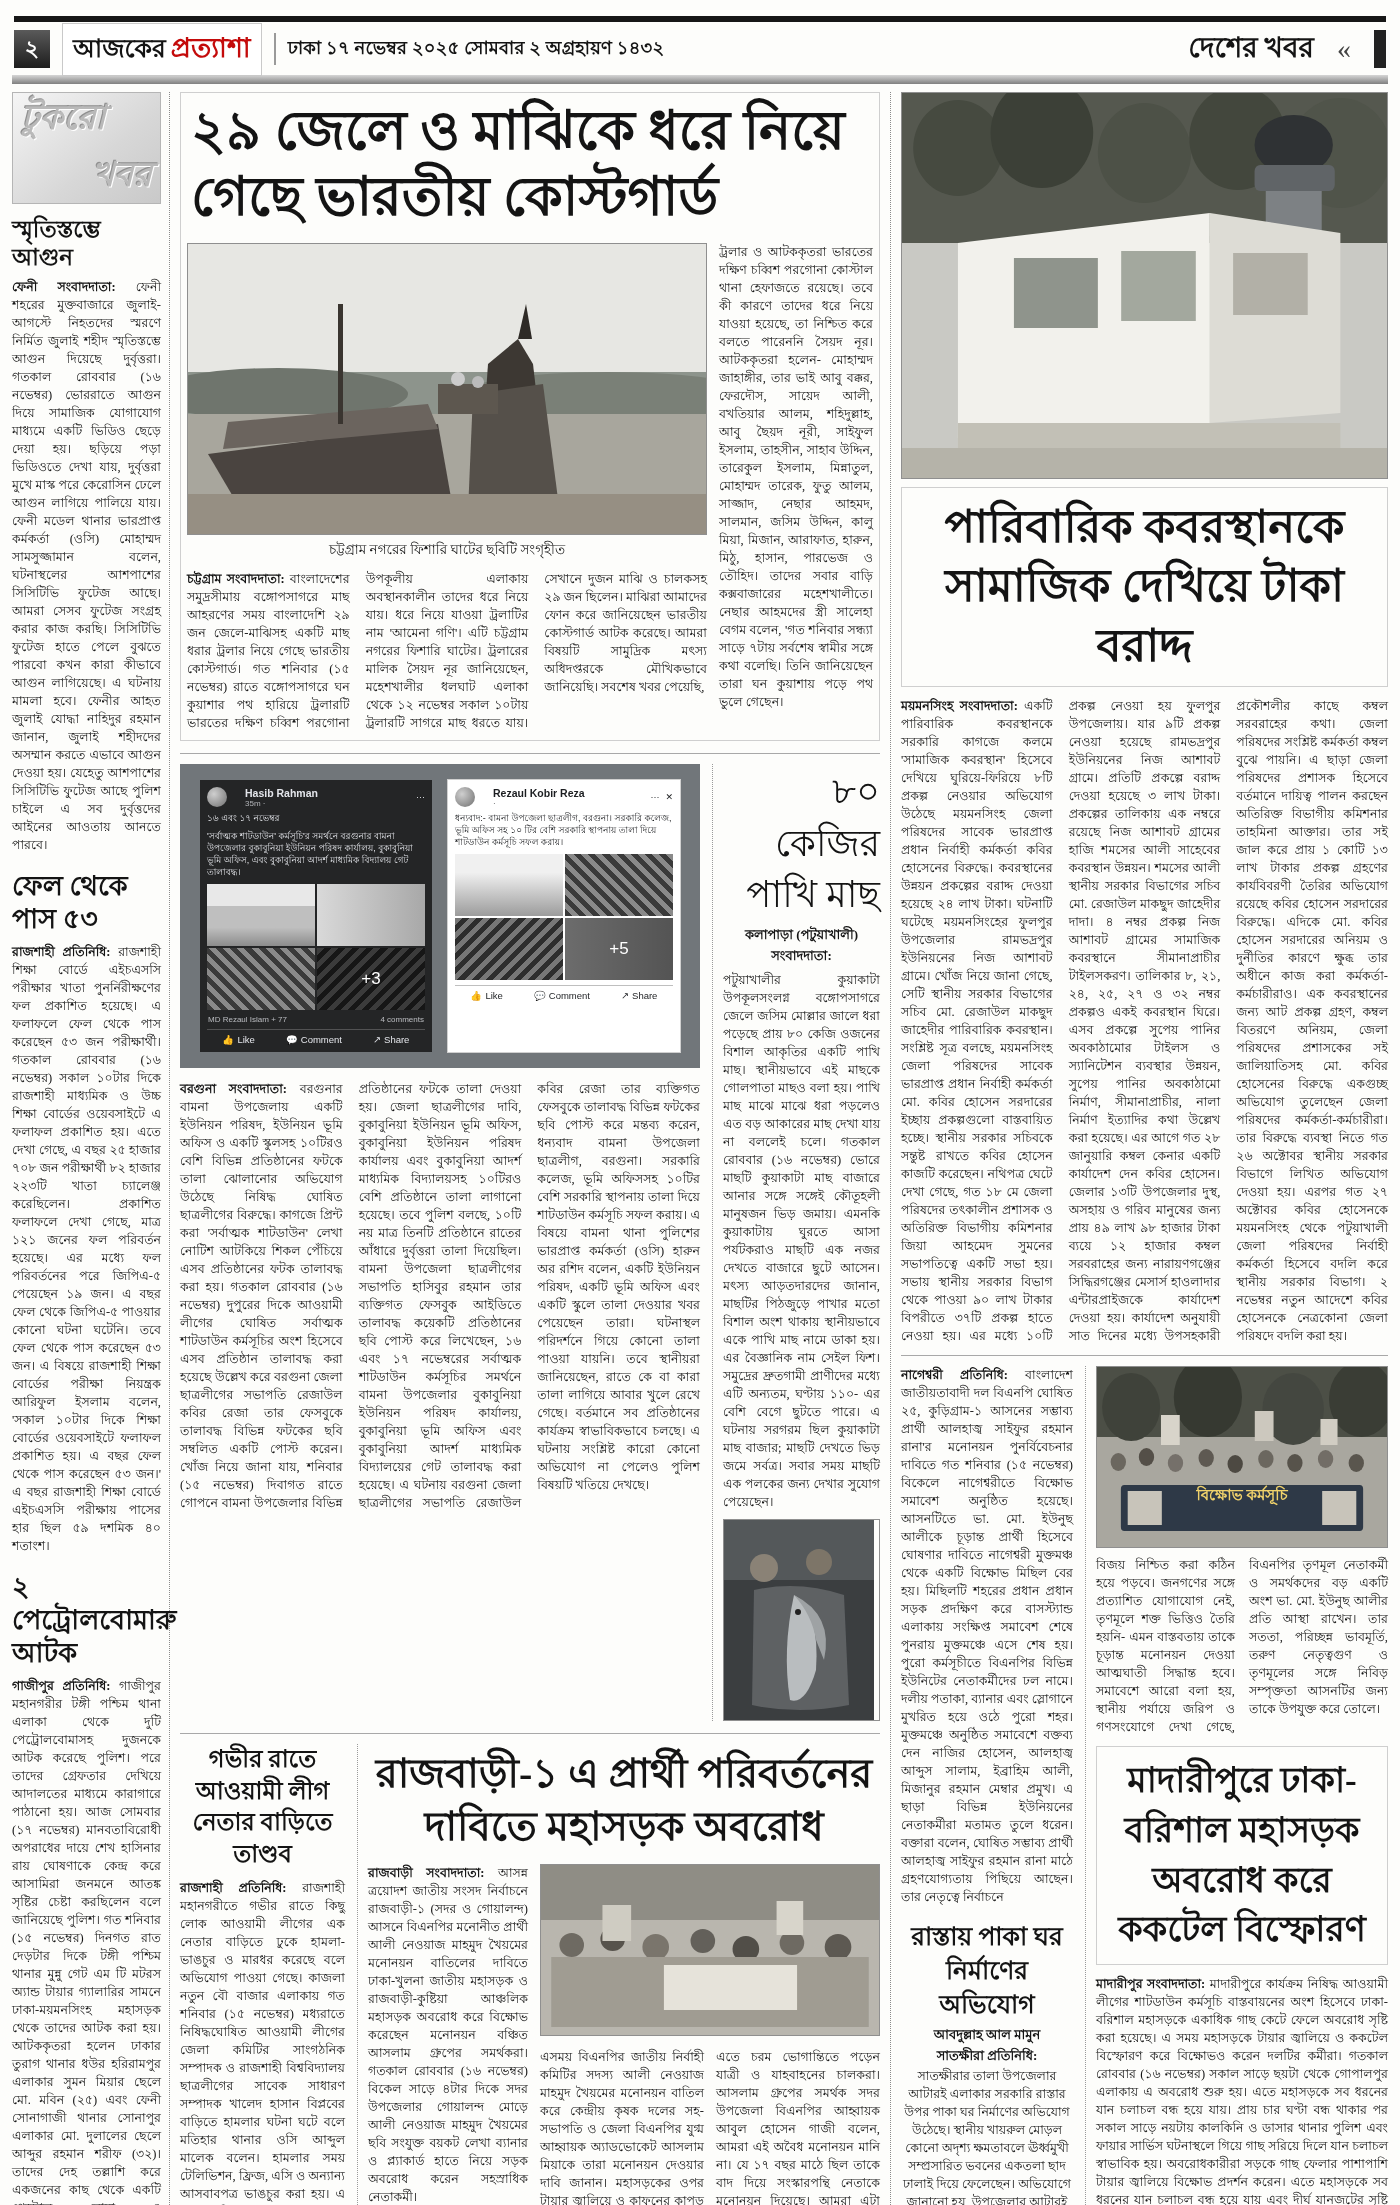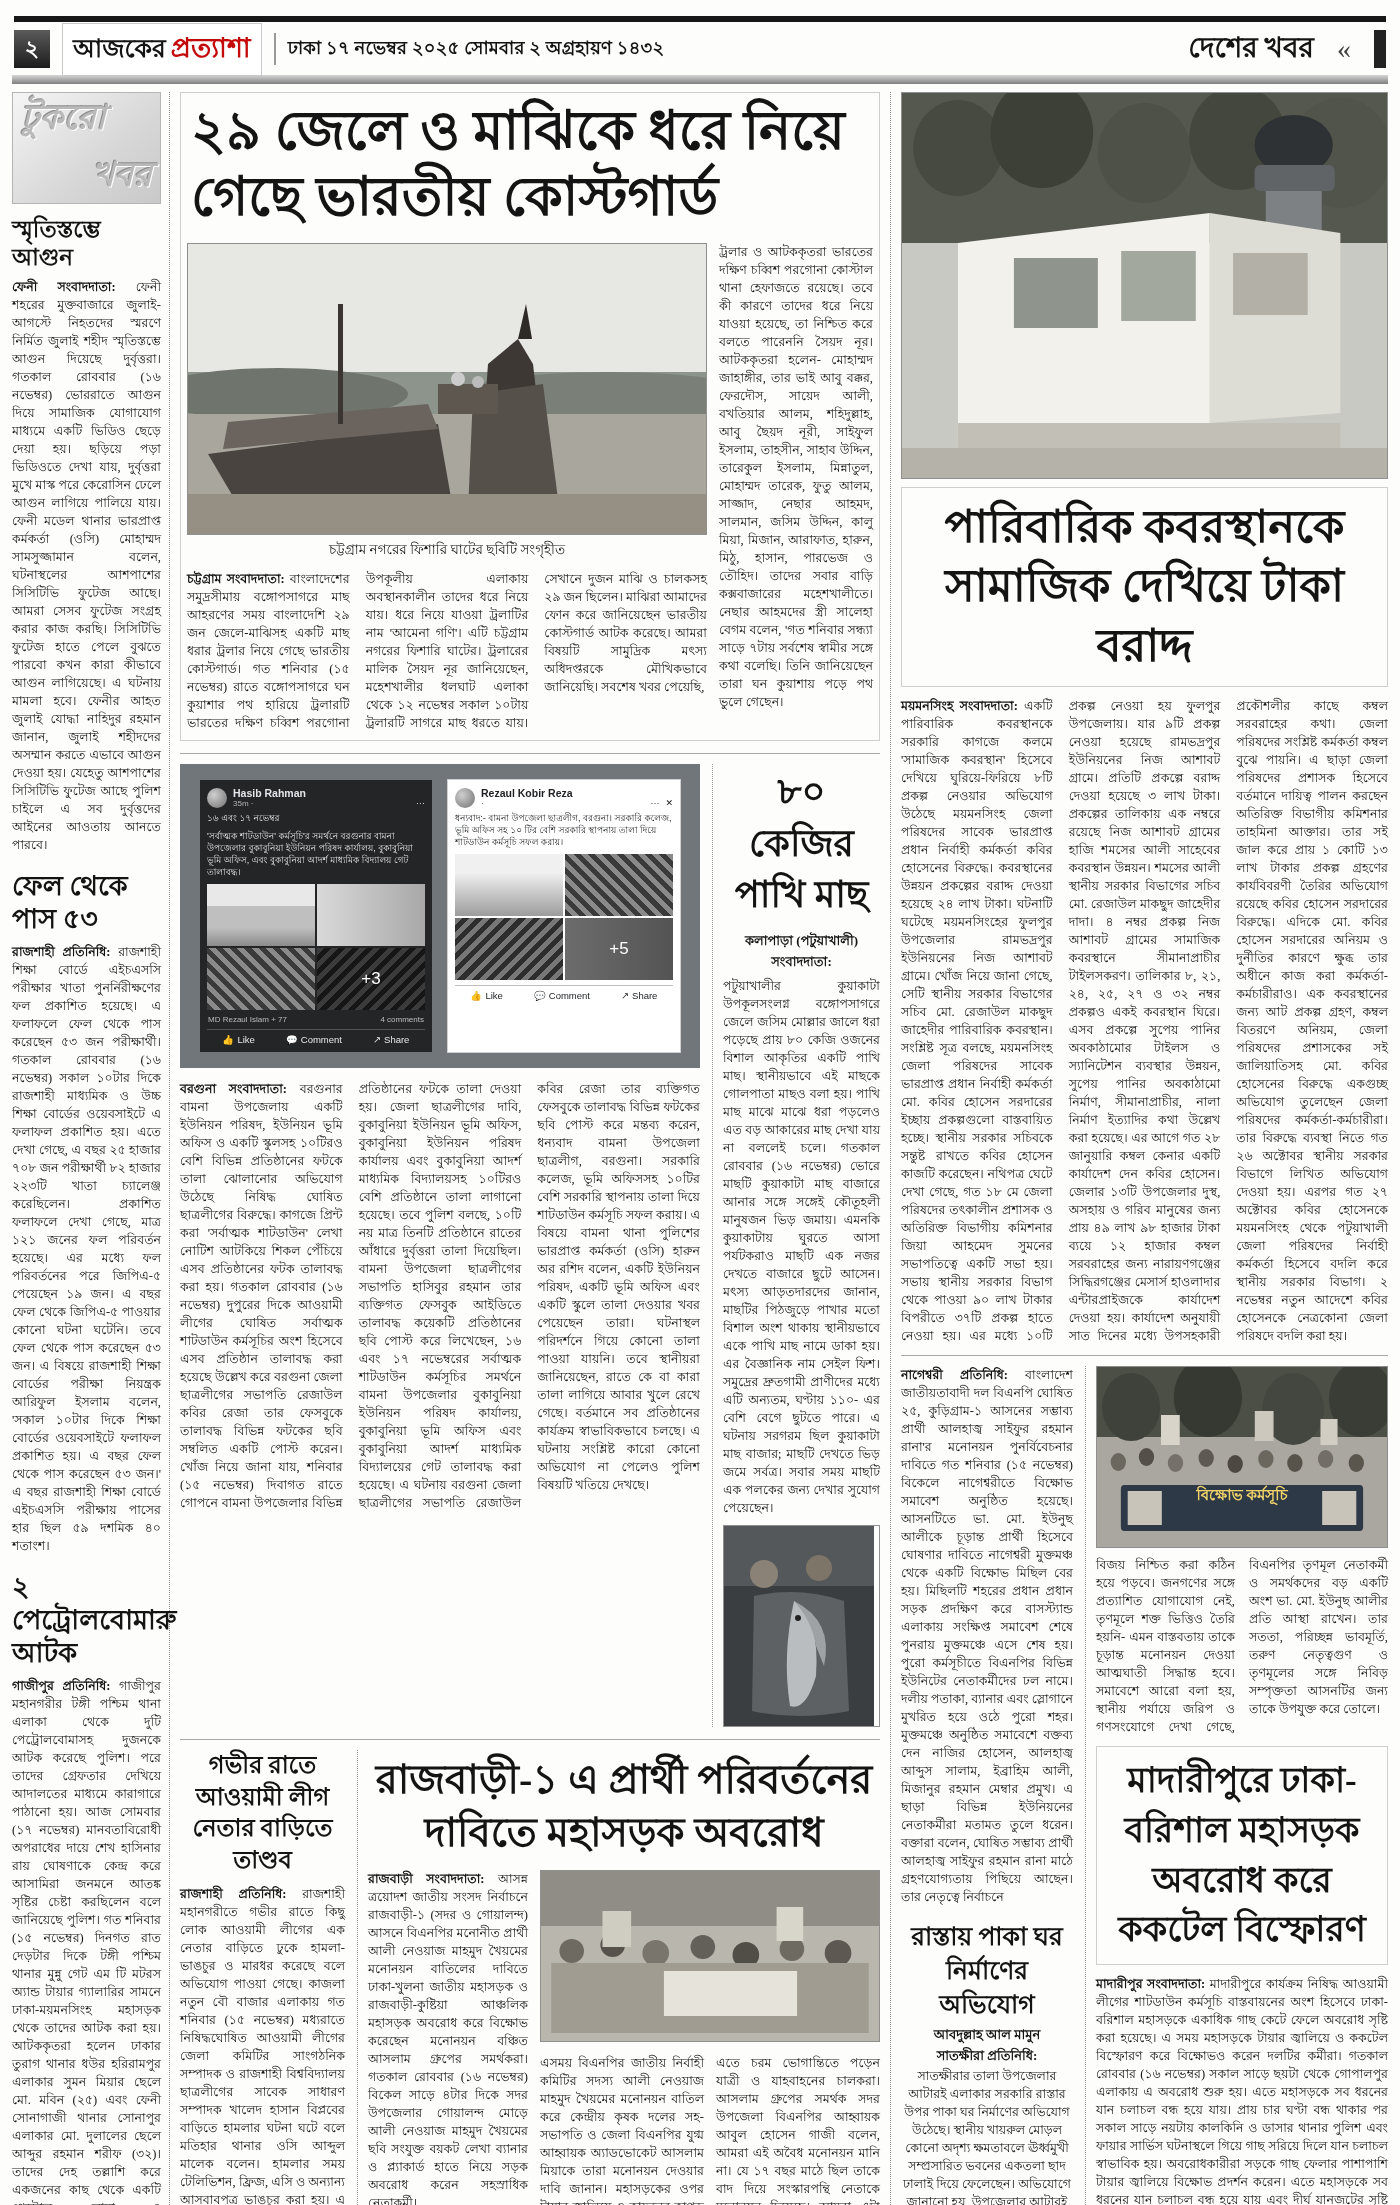--- a/index.html
+++ b/index.html
@@ -48,41 +48,41 @@
   .col4{flex:1;min-width:0}
   
   .row2{display:flex;gap:12px;margin-top:12px;border-top:1px solid #a8a8a8;padding-top:10px}
   .row2-left{width:520px;flex:none}
   .big-head{font-size:43px;font-weight:bold;text-align:center;line-height:1.3;border:1px solid #c2c2c2;padding:10px 6px;margin-bottom:10px}
   .fb-panel{background:#71767a;padding:16px 12px;display:flex;gap:16px;justify-content:center;margin-bottom:12px;
     background-image:radial-gradient(circle at 20% 70%,#5d6165 0 60px,transparent 61px),radial-gradient(circle at 80% 30%,#64686c 0 50px,transparent 51px)}
   .fb-card{width:232px;padding:7px;font-family:"Liberation Sans","DejaVu Sans",sans-serif;font-size:9px}
   .fb-card.dark{background:#242526;color:#e4e6eb}
   .fb-card.light{background:#ffffff;color:#1c1e21;box-shadow:0 0 0 1px #d0d0d0}
-  .fb-top{display:flex;align-items:flex-end;gap:6px;margin-bottom:4px}
+  .fb-top{display:flex;align-items:center;gap:18px;margin-bottom:4px}
   .avatar{width:20px;height:20px;border-radius:50%;background:radial-gradient(circle at 35% 35%,#cfcfcf,#6e6e6e);flex:none}
   .fb-name{font-weight:bold;font-size:10.5px}
   .fb-sub{font-size:8px;opacity:.7}
   .fb-ctrl{margin-left:auto;display:flex;gap:6px;align-items:center}
   .fb-ctrl span{cursor:pointer}
   .fb-text{margin:4px 0 6px;line-height:1.35}
   .fb-grid{display:grid;grid-template-columns:1fr 1fr;gap:2px}
   .ph{height:62px;position:relative;overflow:hidden}
   .ph1{background:linear-gradient(#e8e8e8 35%,#bfbfbf 36% 70%,#8c8c8c)}
   .ph2{background:linear-gradient(90deg,#d9d9d9,#a8a8a8);}
   .ph3{background:repeating-linear-gradient(45deg,#3a3a3a 0 5px,#8a8a8a 5px 10px)}
   .ph4{background:repeating-linear-gradient(-45deg,#2d2d2d 0 5px,#777 5px 10px)}
   .ph5{background:linear-gradient(#f0f0f0 30%,#9c9c9c)}
   .ph .overlay{position:absolute;inset:0;background:rgba(0,0,0,.5);color:#fff;display:flex;align-items:center;justify-content:center;font-size:17px}
   .fb-foot{display:flex;justify-content:space-between;font-size:8px;opacity:.75;margin:5px 1px}
   .fb-actions{display:flex;justify-content:space-around;border-top:1px solid rgba(128,128,128,.5);padding-top:4px}
   .fb-action{display:flex;align-items:center;gap:3px;font-size:9.5px;cursor:pointer}
   
   .fish{flex:1;min-width:0;border-left:1px dotted #9a9a9a;padding-left:10px}
-  .fish-head{font-size:37px;font-weight:bold;text-align:center;line-height:1.4;margin:2px 0 10px}
+  .fish-head{font-size:37px;font-weight:normal;text-align:right;line-height:1.4;margin:2px 0 4px}
   .fish-byline{text-align:center;font-weight:bold;font-size:13px;margin-bottom:4px}
   
   .row3{display:flex;gap:12px;margin-top:12px;border-top:1px solid #a8a8a8;padding-top:10px}
   .tandob{width:165px;flex:none}
   .med-head{font-size:24px;font-weight:bold;text-align:center;line-height:1.32;margin-bottom:8px}
   .rajbari{flex:1;min-width:0;border-left:1px dotted #9a9a9a;padding-left:10px}
   .rajbari-head{font-size:40px;font-weight:bold;text-align:center;line-height:1.32;padding:4px 2px 10px}
   .rajbari-grid{display:grid;grid-template-columns:160px 1fr 1fr;gap:12px}
   .rj-colA{grid-row:1/3}
   .rj-photo{grid-column:2/4;line-height:0}

